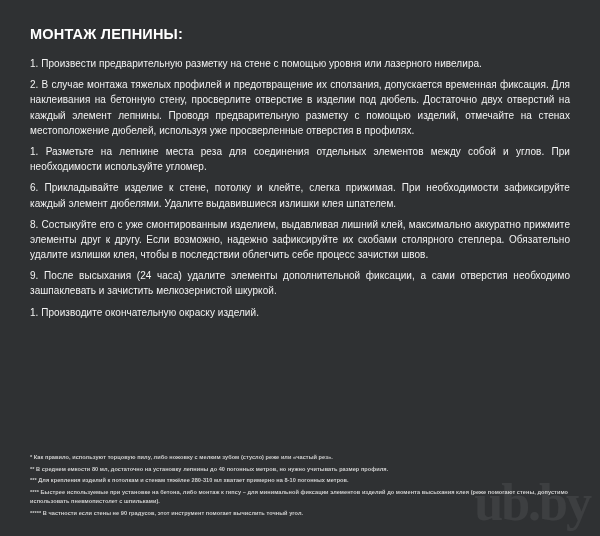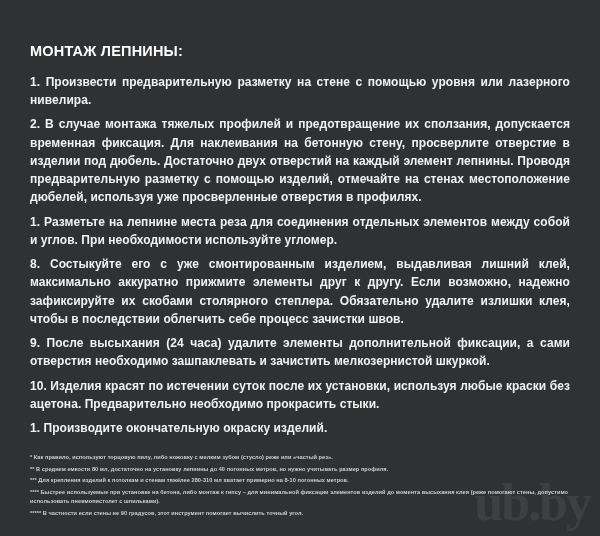--- a/index.html
+++ b/index.html
@@ -13,33 +13,32 @@
     font-family: "Liberation Sans", sans-serif;
     overflow: hidden;
     position: relative;
   }
   .page {
     position: absolute;
     inset: 0;
     padding: 26px 30px 10px 30px;
     box-sizing: border-box;
     color: #ffffff;
-    margin-top: 17px;
   }
   .title {
     font-size: 14.5px;
     font-weight: bold;
     letter-spacing: 0.2px;
     margin: 0 0 14px 0;
     color: #ffffff;
   }
   .body-list {
-    font-size: 12px;
+    font-size: 10px;
     line-height: 1.52;
-    font-weight: bold;
+    font-weight: normal;
     color: #f2f2f2;
     letter-spacing: 0.05px;
   }
   .body-list p {
     margin: 0 0 6px 0;
     text-align: justify;
   }
   .notes {
     position: absolute;
     left: 30px;
@@ -72,23 +71,23 @@
 <body>
 
 <div class="page">
 
   <h1 class="title">МОНТАЖ ЛЕПНИНЫ:</h1>
 
   <div class="body-list">
     <p>1. Произвести предварительную разметку на стене с помощью уровня или лазерного нивелира.</p>
     <p>2. В случае монтажа тяжелых профилей и предотвращение их сползания, допускается временная фиксация. Для наклеивания на бетонную стену, просверлите отверстие в изделии под дюбель. Достаточно двух отверстий на каждый элемент лепнины. Проводя предварительную разметку с помощью изделий, отмечайте на стенах местоположение дюбелей, используя уже просверленные отверстия в профилях.</p>
     <p>1. Разметьте на лепнине места реза для соединения отдельных элементов между собой и углов. При необходимости используйте угломер.</p>
+    <p>6. Прикладывайте изделие к стене, потолку и клейте, слегка прижимая. При необходимости зафиксируйте каждый элемент дюбелями. Удалите выдавившиеся излишки клея шпателем.</p>
     <p>8. Состыкуйте его с уже смонтированным изделием, выдавливая лишний клей, максимально аккуратно прижмите элементы друг к другу. Если возможно, надежно зафиксируйте их скобами столярного степлера. Обязательно удалите излишки клея, чтобы в последствии облегчить себе процесс зачистки швов.</p>
     <p>9. После высыхания (24 часа) удалите элементы дополнительной фиксации, а сами отверстия необходимо зашпаклевать и зачистить мелкозернистой шкуркой.</p>
-    <p>10. Изделия красят по истечении суток после их установки, используя любые краски без ацетона. Предварительно необходимо прокрасить стыки.</p>
     <p>1. Производите окончательную окраску изделий.</p>
   </div>
 
   <div class="notes">
     <p>* Как правило, используют торцовую пилу, либо ножовку с мелким зубом (стусло) реже или «частый рез».</p>
     <p>** В среднем емкости 80 мл, достаточно на установку лепнины до 40 погонных метров, но нужно учитывать размер профиля.</p>
     <p>*** Для крепления изделий к потолкам и стенам тяжёлее 280-310 мл хватает примерно на 8-10 погонных метров.</p>
     <p>**** Быстрее используемые при установке на бетона, либо монтаж к гипсу – для минимальной фиксации элементов изделий до момента высыхания клея (реже помогают стены, допустимо использовать пневмопистолет с шпильками).</p>
     <p>***** В частности если стены не 90 градусов, этот инструмент помогает вычислить точный угол.</p>
   </div>

